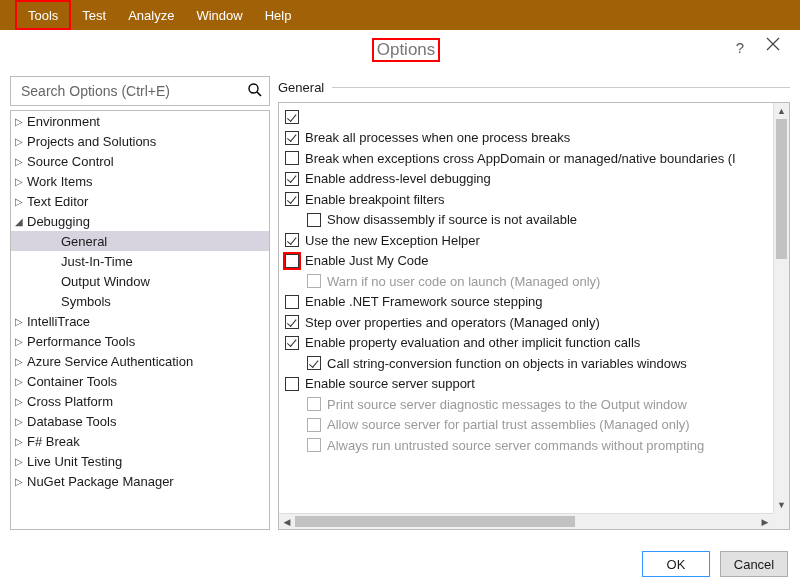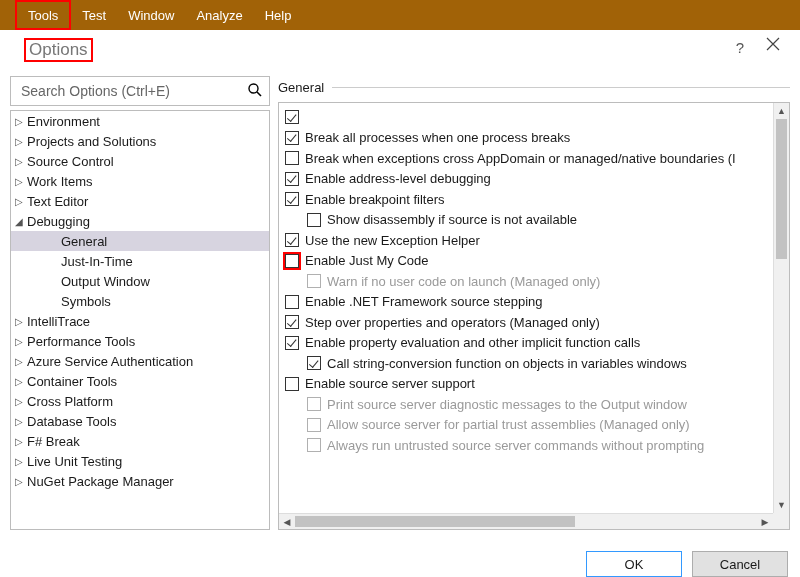--- a/index.html
+++ b/index.html
@@ -1,20 +1,20 @@
 <!DOCTYPE html>
 <html><head>
 <meta charset="utf-8">
 <style>
   * { box-sizing: border-box; font-family: "Segoe UI", Arial, sans-serif; }
   body { margin: 0; width: 800px; height: 577px; background: #fff; font-size: 13px; color: #1a1a1a; overflow: hidden; }
   .menubar { background: #a16207; color: #fff; height: 30px; display: flex; align-items: stretch; padding-left: 15px; }
   .menu-item { display: flex; align-items: center; padding: 0 11px; cursor: default; }
   .red-box { border: 2px solid red; }
-  .titlebar { height: 40px; display: flex; align-items: center; padding-left: 24px; position: relative; }
+  .titlebar { height: 40px; display: flex; align-items: center; padding-left: 12px; position: relative; justify-content: center; }
   .title { color: #777; font-size: 17px; }
   .titlebar .help-icon { position: absolute; right: 56px; top: 9px; font-size: 15px; color: #555; }
   .titlebar .close-icon { position: absolute; right: 20px; top: 7px; }
   .titlebar .close-icon svg { width: 14px; height: 14px; stroke: #444; stroke-width: 1.2; }
   .body { display: flex; padding: 6px 10px 0 10px; height: 460px; }
   .left { width: 260px; display: flex; flex-direction: column; margin-right: 8px; }
   .searchwrap { display: flex; border: 1px solid #bcbcbc; height: 30px; align-items: center; padding: 0 6px 0 8px; margin-bottom: 4px; background: #fff; }
   .searchwrap input { border: none; outline: none; flex: 1; font-size: 14px; color: #555; background: transparent; }
   .searchwrap input::placeholder { color: #666; }
   .searchwrap svg { width: 16px; height: 16px; }
@@ -38,31 +38,31 @@
   .chk-box.red-highlight { outline: 2px solid red; outline-offset: 0; }
   .vscroll { position: absolute; right: 0; top: 0; bottom: 16px; width: 16px; background: #f0f0f0; border-left: 1px solid #ddd; }
   .vscroll .up, .vscroll .down { height: 16px; display: flex; align-items: center; justify-content: center; font-size: 9px; color: #555; }
   .vscroll .thumb { position: absolute; top: 16px; left: 2px; right: 2px; height: 140px; background: #c2c2c2; }
   .hscroll { position: absolute; left: 0; right: 16px; bottom: 0; height: 16px; background: #f0f0f0; border-top: 1px solid #ddd; }
   .hscroll .left-a, .hscroll .right-a { width: 16px; height: 16px; display: inline-flex; align-items: center; justify-content: center; font-size: 9px; color: #555; position: absolute; top: 0; }
   .hscroll .left-a { left: 0; } .hscroll .right-a { right: 0; }
   .hscroll .thumb { position: absolute; left: 16px; top: 2px; bottom: 2px; width: 280px; background: #c2c2c2; }
   .corner { position: absolute; right: 0; bottom: 0; width: 16px; height: 16px; background: #f0f0f0; }
   .footer { height: 46px; display: flex; justify-content: flex-end; align-items: center; gap: 10px; padding-right: 12px; }
-  .btn { width: 96px; height: 26px; border: 1px solid #adadad; background: #e1e1e1; display: flex; align-items: center; justify-content: center; cursor: default; margin-top: 22px; }
+  .btn { width: 68px; height: 26px; border: 1px solid #adadad; background: #e1e1e1; display: flex; align-items: center; justify-content: center; cursor: default; margin-top: 22px; }
   .btn.primary { border: 1px solid #3399ff; background: #fff; }
 </style>
 </head>
 <body>
 
 <div class="menubar" id="menubar">
     <div class="menu-item red-box">Tools</div>
     <div class="menu-item">Test</div>
+    <div class="menu-item">Analyze</div>
     <div class="menu-item">Window</div>
-    <div class="menu-item">Analyze</div>
     <div class="menu-item">Help</div>
   </div>
 
 <div class="titlebar">
   <span class="title red-box" style="padding:0 3px;">Options</span>
   <span class="help-icon">?</span>
   <span class="close-icon">
     <svg viewBox="0 0 14 14">
         <path d="M1 1 L13 13 M13 1 L1 13" fill="none"></path>
       </svg>

